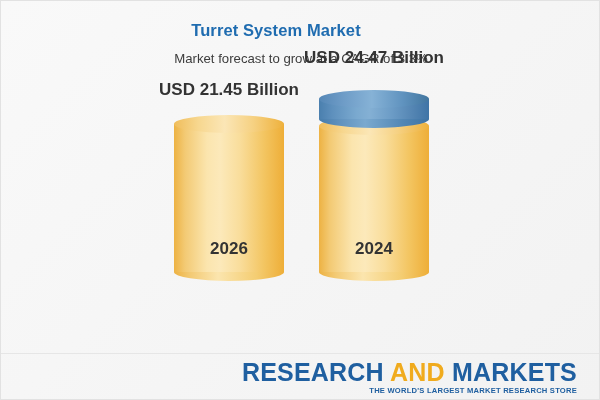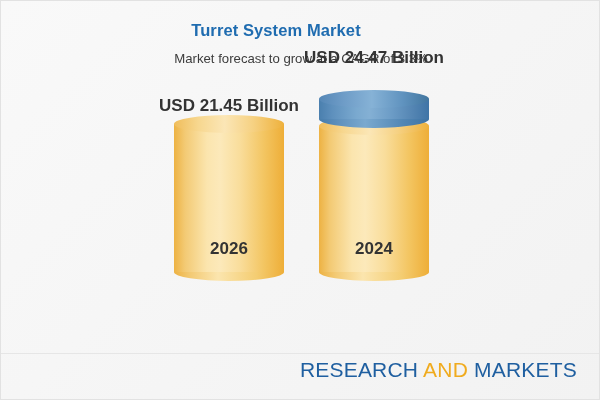--- a/index.html
+++ b/index.html
@@ -65,21 +65,21 @@
 
   .value-label {
     position: absolute;
     left: 50%;
     transform: translateX(-50%);
     white-space: nowrap;
     font-size: 17px;
     font-weight: bold;
     color: #333333;
   }
-  .bar-2026 .value-label { bottom: 165px; margin-top: 36px; }
+  .bar-2026 .value-label { bottom: 181px; margin-top: 36px; }
   .bar-2030 .value-label { bottom: 213px; }
 
   
   .cylinder {
     position: absolute;
     bottom: 0;
     left: 0;
     width: 110px;
   }
   .cyl-seg {
@@ -176,22 +176,22 @@
     color: #8d8d8d;
     letter-spacing: 0.05px;
   }
   .brand {
     position: absolute;
     right: 22px;
     top: 358px;
     text-align: right;
   }
   .brand-name {
-    font-size: 21px;
-    font-weight: normal;
+    font-size: 25px;
+    font-weight: bold;
     color: #1f5fa0;
     letter-spacing: 0.2px;
     line-height: 1.05;
     white-space: nowrap;
   }
   .brand-name .and { color: #f0ab1e; }
   .brand-tag {
     margin-top: 1px;
     font-size: 7.6px;
     font-weight: bold;
@@ -248,15 +248,16 @@
       <div class="axis-label">2024</div>
     </div>
 
   </div>
 
   <div class="footer-divider"></div>
 
 
   <div class="brand">
     <div class="brand-name"><span>RESEARCH </span><span class="and">AND</span><span> MARKETS</span></div>
+    <div class="brand-tag">THE WORLD'S LARGEST MARKET RESEARCH STORE</div>
   </div>
 
 </div>
 
 </body></html>

